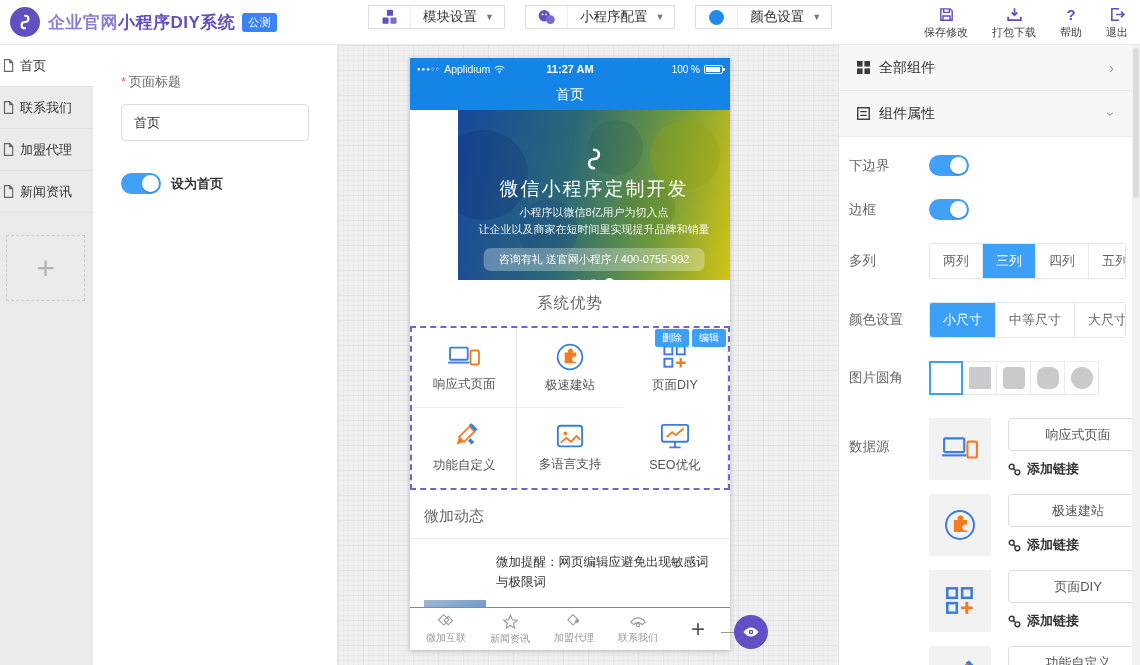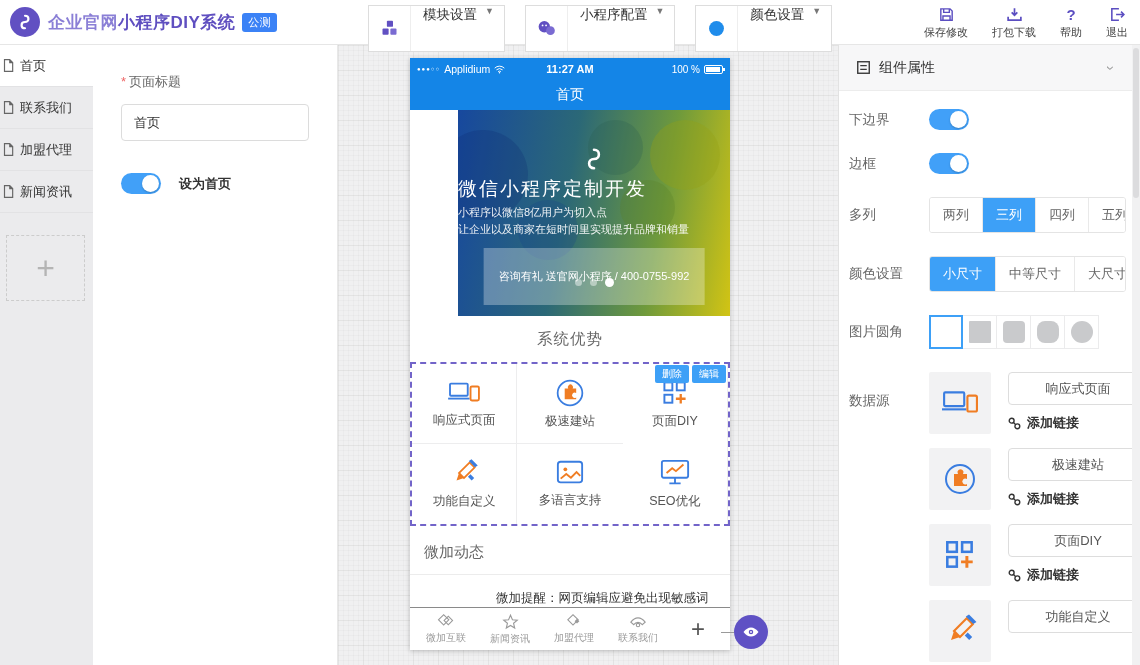--- a/index.html
+++ b/index.html
@@ -8,21 +8,21 @@
 
   
   .app-header { height: 45px; background: #fff; border-bottom: 1px solid #e6e6e6; position: relative; display: flex; align-items: center; z-index: 5; }
   .logo-area { display: flex; align-items: center; padding-left: 10px; }
   .logo-circle { width: 30px; height: 30px; border-radius: 50%; background: #6150c2; display: flex; align-items: center; justify-content: center; }
   .app-title { font-size: 17px; font-weight: bold; margin-left: 8px; letter-spacing: .5px; }
   .title-primary { color: #8a7fd6; }
   .title-secondary { color: #5f4fc0; }
   .beta-badge { display: inline-block; background: #3b82f6; color: #fff; font-size: 11px; font-weight: normal; padding: 2px 6px; border-radius: 3px; margin-left: 7px; vertical-align: 2px; }
   .header-dropdowns { position: absolute; left: 368px; top: 5px; display: flex; gap: 20px; }
-  .dropdown-btn { height: 47px; border: 1px solid #ddd; background: #fff; display: flex; font-size: 13.5px; color: #333; cursor: pointer; }
+  .dropdown-btn { height: 24px; border: 1px solid #ddd; background: #fff; display: flex; align-items: center; font-size: 13.5px; color: #333; cursor: pointer; }
   .dd-icon-wrap { padding: 0 10px; display: flex; align-items: center; border-right: 1px solid #eee; height: 100%; }
   .dd-label { padding: 0 8px 0 12px; }
   .dd-caret { color: #777; font-size: 9px; padding-right: 10px; }
   .header-actions { position: absolute; right: 12px; top: 5px; display: flex; gap: 24px; }
   .action-btn { display: flex; flex-direction: column; align-items: center; cursor: pointer; }
   .action-btn .a-icon { height: 18px; display: flex; align-items: flex-end; color: #5b4ec1; font-weight: bold; font-size: 15px; }
   .action-btn .a-label { font-size: 11px; color: #444; margin-top: 2px; }
 
   
   .main-row { display: flex; height: 620px; }
@@ -35,21 +35,21 @@
   .add-page-btn { margin: 22px 8px 0 6px; height: 66px; border: 1px dashed #cccccc; display: flex; align-items: center; justify-content: center; font-size: 32px; font-weight: 300; color: #b4b4b4; cursor: pointer; background: transparent; }
 
   
   .page-settings { width: 245px; background: #fff; border-right: 1px solid #e8e8e8; padding: 28px 28px; flex-shrink: 0; }
   .field-label { font-size: 13px; color: #666; margin-bottom: 13px; }
   .req-mark { color: #e66; margin-right: 3px; }
   .title-input { width: 100%; height: 37px; border: 1px solid #dcdcdc; border-radius: 4px; padding: 0 12px; font-size: 13px; color: #333; outline: none; font-family: inherit; }
   .home-toggle-row { margin-top: 32px; display: flex; align-items: center; }
   .toggle { width: 40px; height: 21px; border-radius: 11px; background: #41a0f8; position: relative; cursor: pointer; flex-shrink: 0; }
   .toggle .knob { position: absolute; top: 2px; right: 2px; width: 17px; height: 17px; border-radius: 50%; background: #fff; box-shadow: 0 1px 2px rgba(0,0,0,.2); }
-  .home-toggle-row span { margin-left: 18px; font-weight: bold; font-size: 13px; color: #333; text-align: right; }
+  .home-toggle-row span { margin-left: 10px; font-weight: bold; font-size: 13px; color: #333; text-align: right; }
 
   
   .canvas { flex: 1; position: relative; background-color: #f0f0f1;
     background-image:
       linear-gradient(rgba(0,0,0,0.018) 1px, transparent 1px),
       linear-gradient(90deg, rgba(0,0,0,0.018) 1px, transparent 1px),
       linear-gradient(rgba(0,0,0,0.035) 1px, transparent 1px),
       linear-gradient(90deg, rgba(0,0,0,0.035) 1px, transparent 1px);
     background-size: 5px 5px, 5px 5px, 25px 25px, 25px 25px; }
 
@@ -60,27 +60,27 @@
   .sb-signal { font-size: 6px; letter-spacing: 1px; }
   .sb-carrier { font-size: 10.5px; }
   .sb-time { font-size: 11px; font-weight: bold; position: absolute; left: 0; right: 0; text-align: center; pointer-events: none; }
   .status-bar { position: relative; }
   .sb-right { display: flex; align-items: center; gap: 4px; font-size: 10px; }
   .battery { width: 19px; height: 9px; border: 1px solid #fff; border-radius: 2px; position: relative; }
   .battery::after { content: ""; position: absolute; left: 1px; top: 1px; bottom: 1px; width: 14px; background: #fff; }
   .battery::before { content: ""; position: absolute; right: -3px; top: 2px; width: 2px; height: 3px; background: #fff; }
   .nav-bar { height: 30px; background: #1485e7; color: #fff; display: flex; align-items: center; justify-content: center; font-size: 14px; }
 
-  .banner { height: 206px; position: relative; overflow: hidden; color: #fff;
+  .banner { height: 170px; position: relative; overflow: hidden; text-align: center; color: #fff;
     background: linear-gradient(100deg, #17489e 0%, #2b6877 40%, #6f9a3c 72%, #d2c414 100%); margin-left: 48px; }
   .bn-circle { position: absolute; border-radius: 50%; }
   .banner-logo { position: absolute; top: 36px; left: 0; right: 0; display: flex; justify-content: center; }
   .banner-title { position: absolute; top: 66px; left: 0; right: 0; font-size: 19px; letter-spacing: 2px; }
   .banner-sub { position: absolute; top: 94px; left: 0; right: 0; font-size: 11px; line-height: 1.55; color: rgba(255,255,255,.92); }
-  .banner-cta { position: absolute; top: 138px; left: 50%; transform: translateX(-50%); white-space: nowrap; background: rgba(255,255,255,.30); border-radius: 0; padding: 21px 15px; font-size: 11px; color: #fff; }
+  .banner-cta { position: absolute; top: 138px; left: 50%; transform: translateX(-50%); white-space: nowrap; background: rgba(255,255,255,.30); border-radius: 7px; padding: 4px 15px; font-size: 11px; color: #fff; }
   .banner-dots { position: absolute; top: 168px; left: 0; right: 0; display: flex; justify-content: center; align-items: center; gap: 8px; }
   .dot { width: 7px; height: 7px; border-radius: 50%; background: rgba(255,255,255,.45); }
   .dot.active { width: 9px; height: 9px; background: #fff; }
 
   .advantage-heading { height: 46px; display: flex; align-items: center; justify-content: center; font-size: 15.5px; color: #666; letter-spacing: 1px; }
 
   .feature-grid { position: relative; border: 2px dashed #7264c9; display: grid; grid-template-columns: 1fr 1fr 1fr; }
   .feature-cell { height: 80px; display: flex; flex-direction: column; align-items: center; justify-content: center; gap: 5px; font-size: 12.5px; color: #555; border-right: 1px solid #ededee; border-bottom: 1px solid #ededee; cursor: pointer; }
   .feature-cell:nth-child(3n) { border-right: none; }
   .feature-cell:nth-child(n+4) { border-bottom: none; }
@@ -413,20 +413,32 @@
           <circle cx="12" cy="8" r="3" fill="#5f51c4"></circle>
           <circle cx="12" cy="8" r="1.2" fill="#fff"></circle>
         </svg>
     </div>
   </div>
 
   <div class="right-panel">
     <div class="panel-header">
       <span class="h-icon">
         <svg width="13" height="13" viewBox="0 0 14 14">
+            <rect x="0" y="0" width="6" height="6" fill="#3a3a3a"></rect>
+            <rect x="8" y="0" width="6" height="6" fill="#3a3a3a"></rect>
+            <rect x="0" y="8" width="6" height="6" fill="#3a3a3a"></rect>
+            <rect x="8" y="8" width="6" height="6" fill="#3a3a3a"></rect>
+          </svg>
+      </span>
+      <span>全部组件</span>
+      <span class="chevron">›</span>
+    </div>
+    <div class="panel-header">
+      <span class="h-icon">
+        <svg width="13" height="13" viewBox="0 0 14 14">
             <rect x="0.8" y="0.8" width="12.4" height="12.4" fill="none" stroke="#3a3a3a" stroke-width="1.5"></rect>
             <path d="M3.5 5 h7 M3.5 9 h7" stroke="#3a3a3a" stroke-width="1.4"></path>
           </svg>
       </span>
       <span>组件属性</span>
       <span class="chevron down">›</span>
     </div>
 
     <div class="props-body">
       <div class="prop-row">

